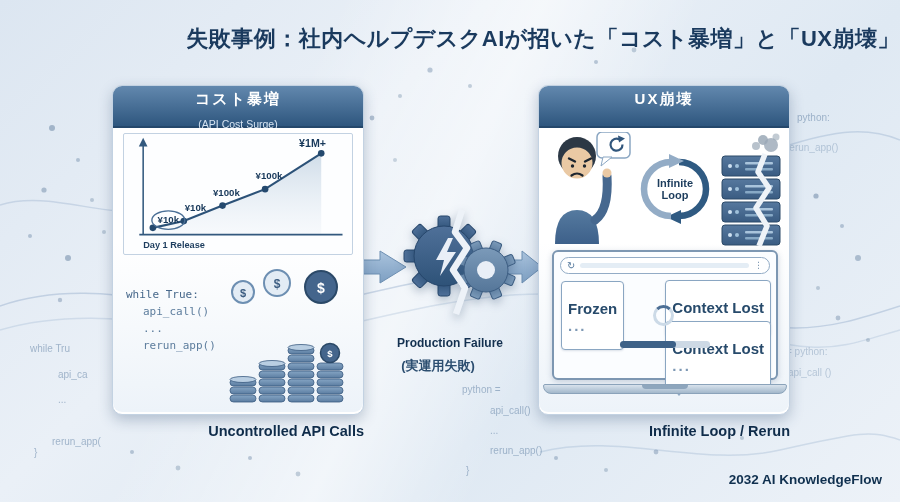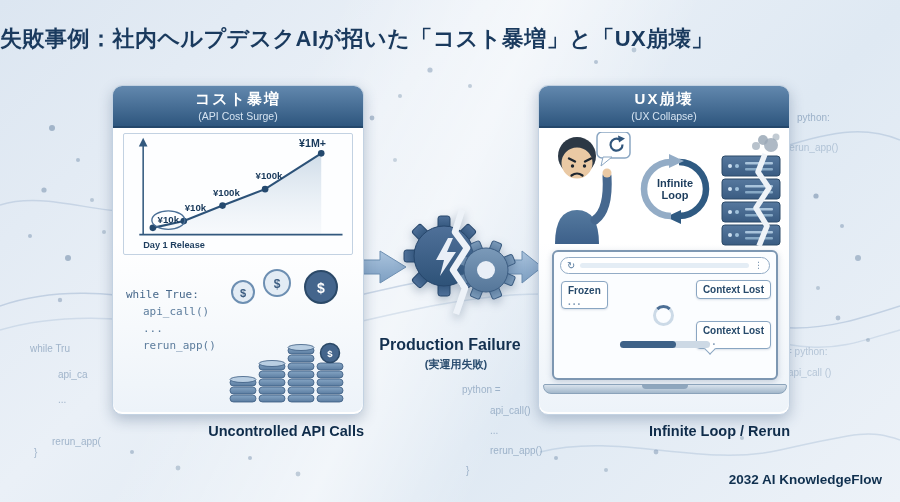--- a/index.html
+++ b/index.html
@@ -5,63 +5,63 @@
   *{margin:0;padding:0;box-sizing:border-box}
   html,body{width:900px;height:502px}
   .canvas{position:relative;width:900px;height:502px;overflow:hidden;
     font-family:"Liberation Sans","DejaVu Sans",sans-serif;
     background:
       linear-gradient(115deg, rgba(255,255,255,0) 30%, rgba(255,255,255,.55) 48%, rgba(255,255,255,0) 62%),
       linear-gradient(135deg,#dce6f1 0%,#eaf0f7 35%,#dfe9f3 65%,#edf2f8 100%);}
   .bg-decor{position:absolute;left:0;top:0;width:100%;height:100%}
   .bg-code{position:absolute;font-family:Liberation Sans, sans-serif;font-size:10px;color:#6584a6;white-space:pre}
   .op55{opacity:.55}.op38{opacity:.38}
-  .title{position:absolute;top:24px;left:0;width:100%;text-align:left;font-size:22px;font-weight:bold;color:#1a3a5e;letter-spacing:.5px}
+  .title{position:absolute;top:24px;left:0;width:100%;text-align:right;font-size:22px;font-weight:bold;color:#1a3a5e;letter-spacing:.5px}
   .footer{position:absolute;right:18px;top:472px;font-size:13.5px;font-weight:bold;color:#10304f}
 
   .card{position:absolute;top:85px;width:252px;height:330px;background:#fff;border-radius:10px;
     box-shadow:0 5px 14px rgba(35,65,105,.28);border:1px solid #c3d2e2}
   .card.left{left:112px}.card.right{left:538px}
   .card-header{height:42px;border-radius:9px 9px 0 0;background:linear-gradient(180deg,#6288ae,#2e567e);
     text-align:center;padding-top:4px;border-bottom:2px solid #24476b}
   .hdr-title{font-size:15px;font-weight:bold;color:#fff;letter-spacing:2px}
-  .hdr-sub{font-size:10.5px;color:#d5e3f1;margin-top:1px}
+  .hdr-sub{font-size:10.5px;color:#d5e3f1;margin-top:9px}
   .card-body{position:relative;height:284px;border-radius:0 0 9px 9px;background:linear-gradient(180deg,#ffffff 40%,#edf3f9 100%)}
 
   .chart-box{position:absolute;left:10px;right:10px;top:5px;height:122px;border:1px solid #c3d2e2;background:#fdfeff;border-radius:2px}
   .chart-box svg{width:100%;height:100%}
   .code-block{position:absolute;left:13px;top:158px;font-family:"DejaVu Sans Mono",monospace;font-size:11px;color:#5d7d9d;line-height:1.55}
   .code-block .cl.first{color:#47688b}
   .cl.ind{padding-left:17px}
   .coins{position:absolute;right:4px;top:136px;width:132px;height:142px}
 
   .caption{position:absolute;top:423px;width:252px;text-align:right;font-size:14.5px;font-weight:bold;color:#0f2c4a}
   .caption.left{left:112px}.caption.right{left:538px}
 
   .arrow{position:absolute;top:248px}
   .arrow.a1{left:346px;width:62px;height:38px}
   .arrow.a2{left:498px;width:46px;height:38px}
   .gears{position:absolute;left:396px;top:194px;width:124px;height:138px;filter:drop-shadow(0 4px 5px rgba(30,60,95,.3))}
-  .center-title{position:absolute;left:350px;top:336px;width:200px;text-align:center;font-size:16px;font-weight:bold;color:#13304f}
-  .center-sub{position:absolute;left:356px;top:357px;width:200px;text-align:center;font-size:11px;font-weight:bold;color:#2c4e70}
+  .center-title{position:absolute;left:350px;top:336px;width:200px;text-align:center;font-size:12px;font-weight:bold;color:#13304f}
+  .center-sub{position:absolute;left:338px;top:357px;width:200px;text-align:center;font-size:13px;font-weight:bold;color:#2c4e70}
 
   .person{position:absolute;left:8px;top:4px;width:84px;height:112px}
   .loop{position:absolute;left:97px;top:22px;width:78px;height:78px}
   .server{position:absolute;left:180px;top:4px;width:64px;height:118px}
 
   .browser{position:absolute;left:13px;top:122px;width:226px;height:130px;border:2px solid #7d97b2;border-radius:6px;
     background:#fbfdff;box-shadow:0 2px 6px rgba(40,70,110,.22)}
   .url-bar{height:17px;margin:5px 6px 3px;border:1px solid #93acc6;border-radius:9px;background:#fff;
     display:flex;align-items:center;padding:0 6px;gap:5px}
   .url-refresh{font-size:10px;color:#54789c;line-height:1}
   .url-field{flex:1;height:5px;background:#e4edf5;border-radius:3px}
   .url-menu{font-size:9px;color:#7c96b1;line-height:1}
   .browser-body{position:relative;height:98px}
-  .bubble{position:absolute;background:#fff;border:1.5px solid #8aa6c2;border-radius:4px;padding:2px 6px;
-    font-size:10px;font-weight:bold;color:#274a6b;line-height:1.3;box-shadow:0 1px 2px rgba(40,70,110,.15)}
+  .bubble{position:absolute;background:#fff;border:1.5px solid #8aa6c2;border-radius:4px;padding:17px 6px;
+    font-size:15px;font-weight:bold;color:#274a6b;line-height:1.3;box-shadow:0 1px 2px rgba(40,70,110,.15)}
   .bubble .sub{color:#7d98b4;letter-spacing:2px;line-height:.9}
   .bubble.frozen{left:7px;top:4px}
   .bubble.ctx1{right:5px;top:3px}
   .bubble.err{left:5px;top:40px}
   .bubble.ctx2{right:5px;top:44px}
   .bubble.ctx2::after,.bubble.err::after{content:"";position:absolute;bottom:-5px;left:9px;width:7px;height:7px;
     background:#fff;border-right:1.5px solid #8aa6c2;border-bottom:1.5px solid #8aa6c2;transform:rotate(45deg)}
   .spinner{position:absolute;left:calc(50% - 12px);top:28px;width:21px;height:21px;border:3px solid #ccdae7;
     border-top-color:#4c6f95;border-radius:50%;animation:spin 1.3s linear infinite}
   @keyframes spin{to{transform:rotate(360deg)}}
@@ -275,21 +275,20 @@
           <text x="103" y="93" font-size="9.5" fill="#ffffff">$</text>
         </g>
       </svg>
     </div>
   </div>
   <div class="caption left">Uncontrolled API Calls</div>
 
   <div class="card right">
     <div class="card-header">
       <div class="hdr-title">UX崩壊</div>
-      <div class="hdr-sub">(UX Collapse)</div>
     </div>
     <div class="card-body">
 
       <svg class="person" viewBox="0 0 84 112">
         <defs>
             <linearGradient id="shirtG" x1="0" y1="0" x2="0" y2="1">
           <stop offset="0" stop-color="#557a9f"></stop>
               <stop offset="1" stop-color="#3d608a"></stop>
             </linearGradient>
           </defs>

